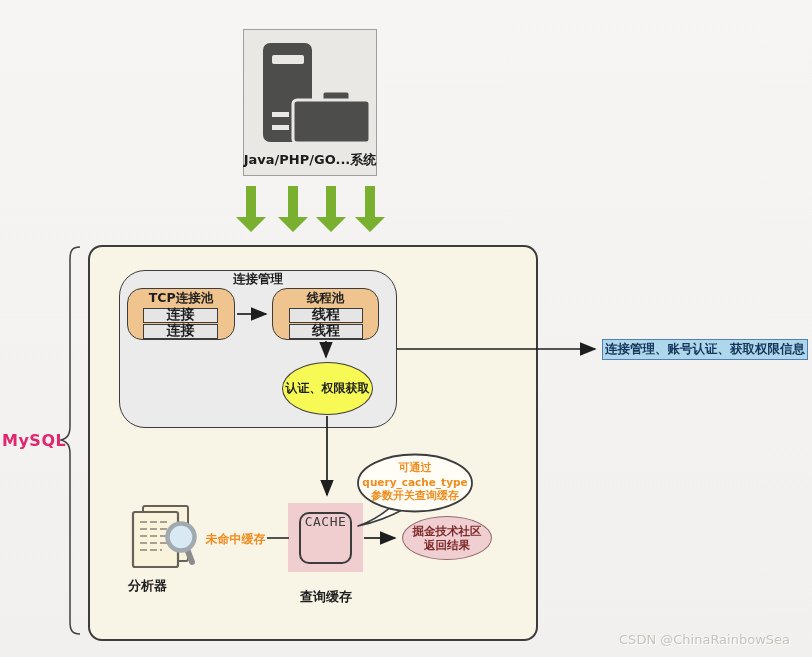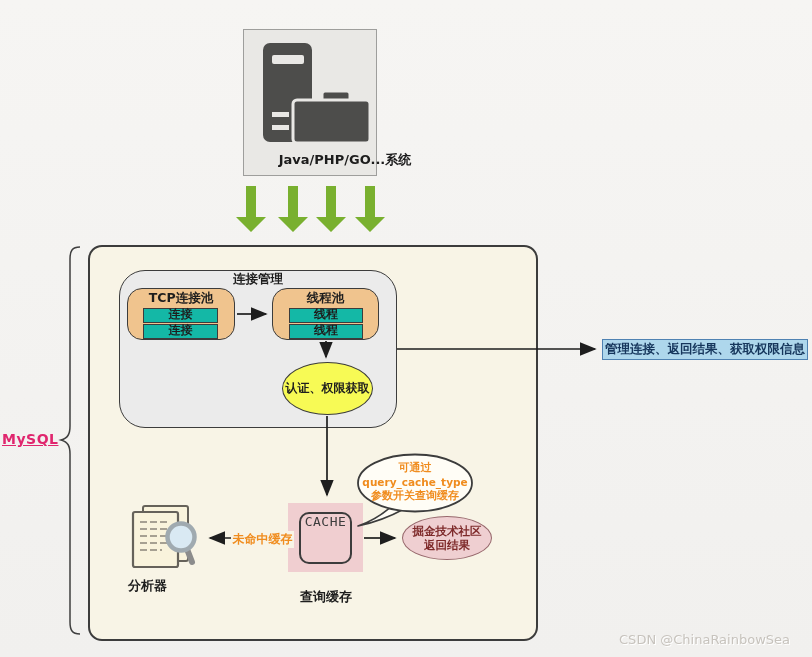--- a/index.html
+++ b/index.html
@@ -7,37 +7,37 @@
   .canvas {
     position:relative; width:812px; height:657px; overflow:hidden;
     background:linear-gradient(#f6f5f3, #f1f0ee);
     font-family:"DejaVu Sans", sans-serif; color:#1e1e1e;
   }
   .abs { position:absolute; }
   
   .server-box { left:243px; top:29px; width:134px; height:147px;
     background:#e9e8e5; border:1.5px solid #9e9e9c; }
   .server-label { left:243px; top:151px; width:134px; text-align:center;
-    font-size:13px; font-weight:bold; color:#1c1c1c;margin-left:35px; }
+    font-size:13px; font-weight:bold; color:#1c1c1c; }
   
   .big-box { left:88px; top:245px; width:450px; height:396px;
     background:#f8f4e6; border:2px solid #3c3c3c; border-radius:14px; }
   .mysql-label { left:2px; top:431px; width:56px; text-align:left;
-    font-size:14px; font-weight:bold; color:#e0266e; letter-spacing:.5px;text-decoration:underline; }
+    font-size:16px; font-weight:bold; color:#e0266e; letter-spacing:.5px; }
   
   .conn-box { left:119px; top:270px; width:278px; height:158px;
     background:#ebebeb; border:1.8px solid #3c3c3c; border-radius:26px; }
   .conn-title { left:119px; top:271px; width:278px; text-align:center;
     font-size:12.5px; font-weight:bold; }
   .pool { background:#f0c48e; border:1.6px solid #3c3c3c; border-radius:15px; }
   .tcp-pool { left:127px; top:288px; width:108px; height:52px; }
   .thread-pool { left:272px; top:288px; width:107px; height:52px; }
   .pool-title { text-align:center; font-size:12.5px; font-weight:bold; margin-top:1px; }
-  .slot { position:absolute; height:15px; background:#14b8a6;
-    border:1.2px solid #3c3c3c; font-size:12px; font-weight:bold;
+  .slot { position:absolute; height:15px; background:#e5e5e5;
+    border:1.2px solid #3c3c3c; font-size:14px; font-weight:bold;
     text-align:center; line-height:11px; }
   .tcp-pool .slot { left:15px; width:75px; }
   .thread-pool .slot { left:16px; width:74px; }
   .slot.s1 { top:19px; } .slot.s2 { top:35px; }
   .auth-ellipse { left:282px; top:362px; width:91px; height:53px;
     background:#f7fa55; border:1.6px solid #3c3c3c; border-radius:50%;
     display:flex; align-items:center; justify-content:center;
     font-size:12px; font-weight:bold; }
   
   .note { left:602px; top:339px; width:206px; height:21px;
@@ -55,21 +55,21 @@
     font-size:13px; font-weight:bold; }
   .analyzer-caption { left:128px; top:577px; width:72px; 
     font-size:13px; font-weight:bold; }
   .hit-ellipse { left:402px; top:516px; width:90px; height:44px;
     background:#efcfd1; border:1.3px solid #97686c; border-radius:50%;
     text-align:center; padding-top:7px;
     font-size:11.5px; font-weight:bold; line-height:14px; color:#7e2a2a; }
   .bubble-text { left:358px; top:461px; width:114px; text-align:center;
     font-size:11px; font-weight:bold; line-height:14px; color:#f08c1e; }
   .bubble-text .mono { font-size:10.5px; letter-spacing:0; }
-  .miss-label { left:231px; top:531px; width:63px; text-align:center;
+  .miss-label { left:204px; top:531px; width:63px; text-align:center;
     background:#f8f4e6; font-size:12px; font-weight:bold; color:#f08c1e; }
   
   .wm1 { left:400px; top:605px; width:408px; text-align:right;
     font-size:26px; font-weight:bold; color:#9d9a94; letter-spacing:1px;
     text-shadow:2px 2px 1px rgba(255,255,255,.95); white-space:nowrap; }
   .wm2 { left:400px; top:632px; width:390px; text-align:right;
     font-size:13px; color:#c7c3bd; text-shadow:1px 1px 0 #fff; white-space:nowrap; }
   svg.overlay { position:absolute; left:0; top:0; pointer-events:none; }
 </style>
 </head>
@@ -88,21 +88,21 @@
   </div>
 
   <div class="abs pool thread-pool">
     <div class="pool-title">线程池</div>
     <div class="slot s1">线程</div>
     <div class="slot s2">线程</div>
   </div>
 
   <div class="abs auth-ellipse">认证、权限获取</div>
 
-  <div class="abs note">管理连接、返回结果、获取权限信息</div>
+  <div class="abs note">连接管理、账号认证、获取权限信息</div>
 
   <div class="abs cache-outer"></div>
   <div class="abs cache-inner">CACHE</div>
 
   <div class="abs hit-ellipse">
     <div>掘金技术社区</div>
     <div>返回结果</div>
   </div>
 
   <svg class="overlay" width="812" height="657" viewBox="0 0 812 657">

